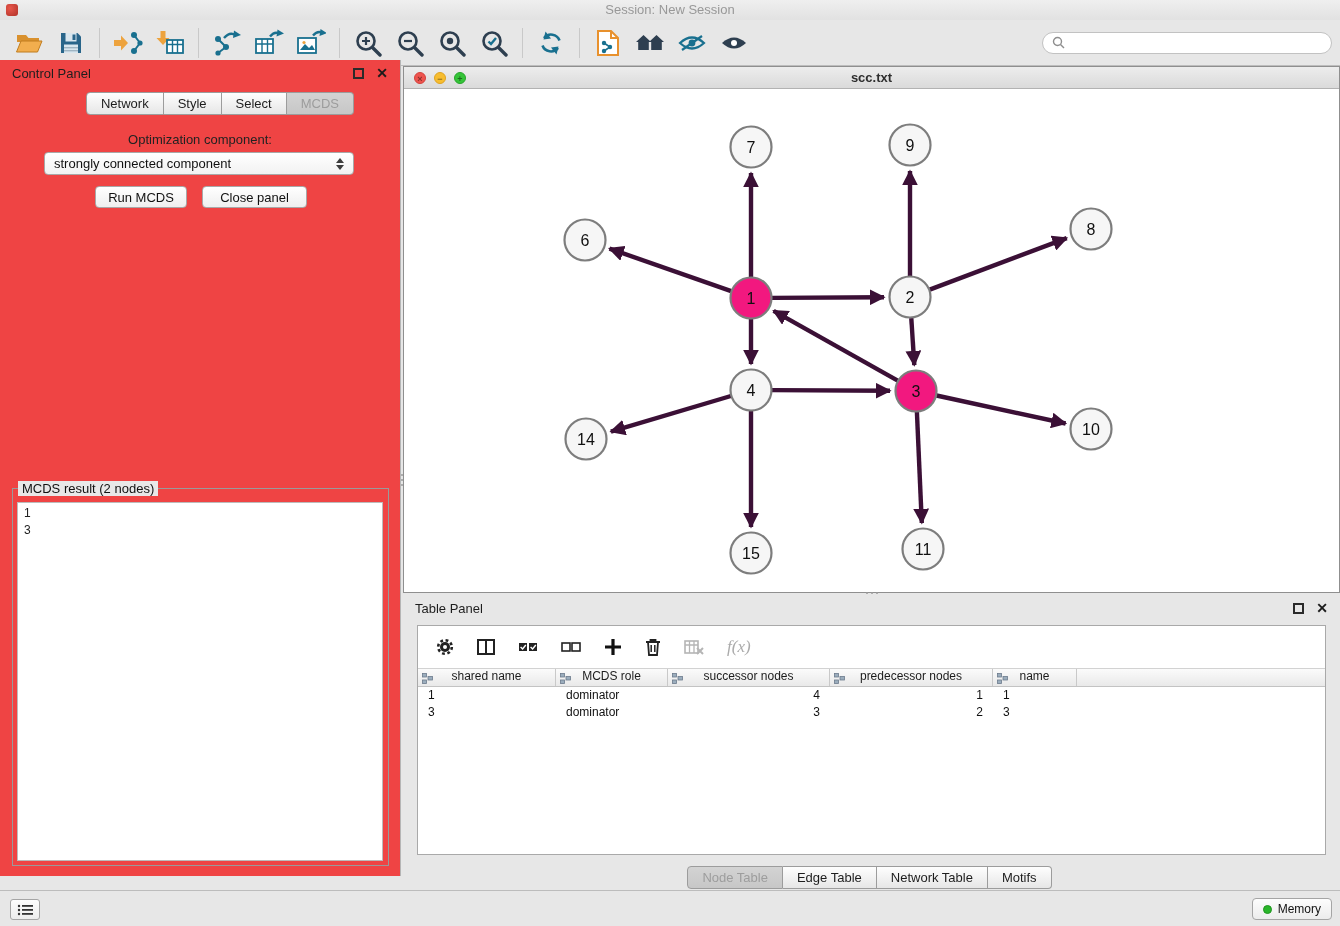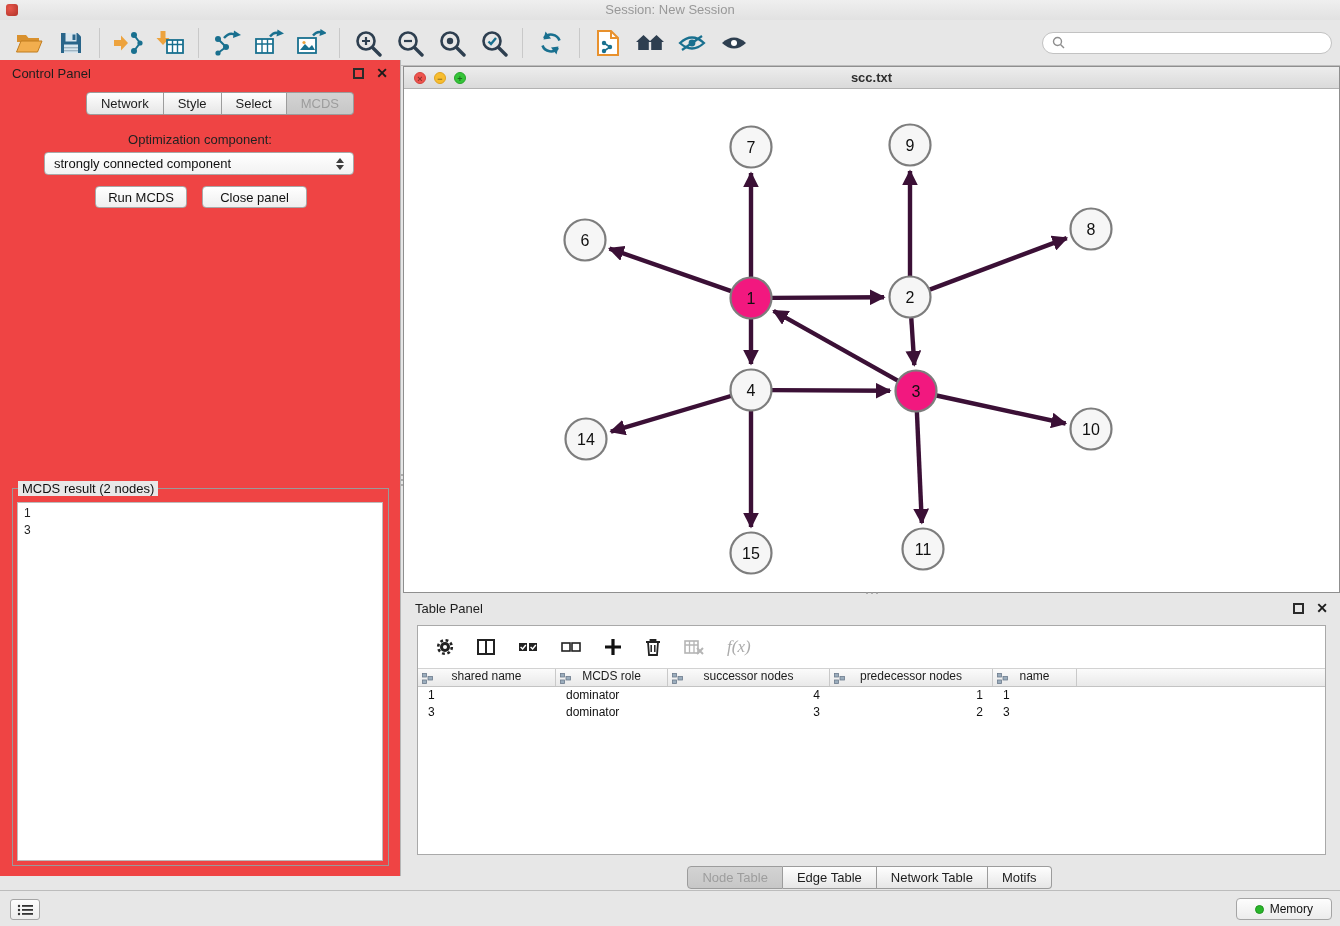--- a/index.html
+++ b/index.html
@@ -95,21 +95,21 @@
   .trow { display:flex; height:17px; cursor:default; }
   .td { font-size:12px; color:#111; padding:1px 10px; white-space:nowrap; overflow:hidden; }
   .bottom-tabs { position:absolute; left:0; right:4px; top:271px; display:flex; justify-content:center; }
 
   
   .statusbar { position:absolute; left:0; top:890px; width:1340px; height:36px; background:#e7e7e7;
     border-top:1px solid #bcbcbc; }
   .list-btn { position:absolute; left:10px; top:8px; width:30px; height:21px; border:1px solid #a5a5a5;
     border-radius:3px; background:linear-gradient(#fdfdfd,#ececec); display:flex; align-items:center;
     justify-content:center; cursor:pointer; }
-  .memory-btn { position:absolute; right:8px; top:7px; height:22px; padding:0 18px; border:1px solid #a5a5a5;
+  .memory-btn { position:absolute; right:8px; top:7px; height:22px; padding:0 10px; border:1px solid #a5a5a5;
     border-radius:4px; background:linear-gradient(#fdfdfd,#ececec); display:flex; align-items:center;
     gap:6px; font-size:12px; color:#111; cursor:pointer; }
   .mem-dot { width:9px; height:9px; border-radius:50%; background:#29b62a; border:1px solid #1f941f; }
 </style>
 </head>
 <body>
 
 <div id="app">
 
   <div class="titlebar">

